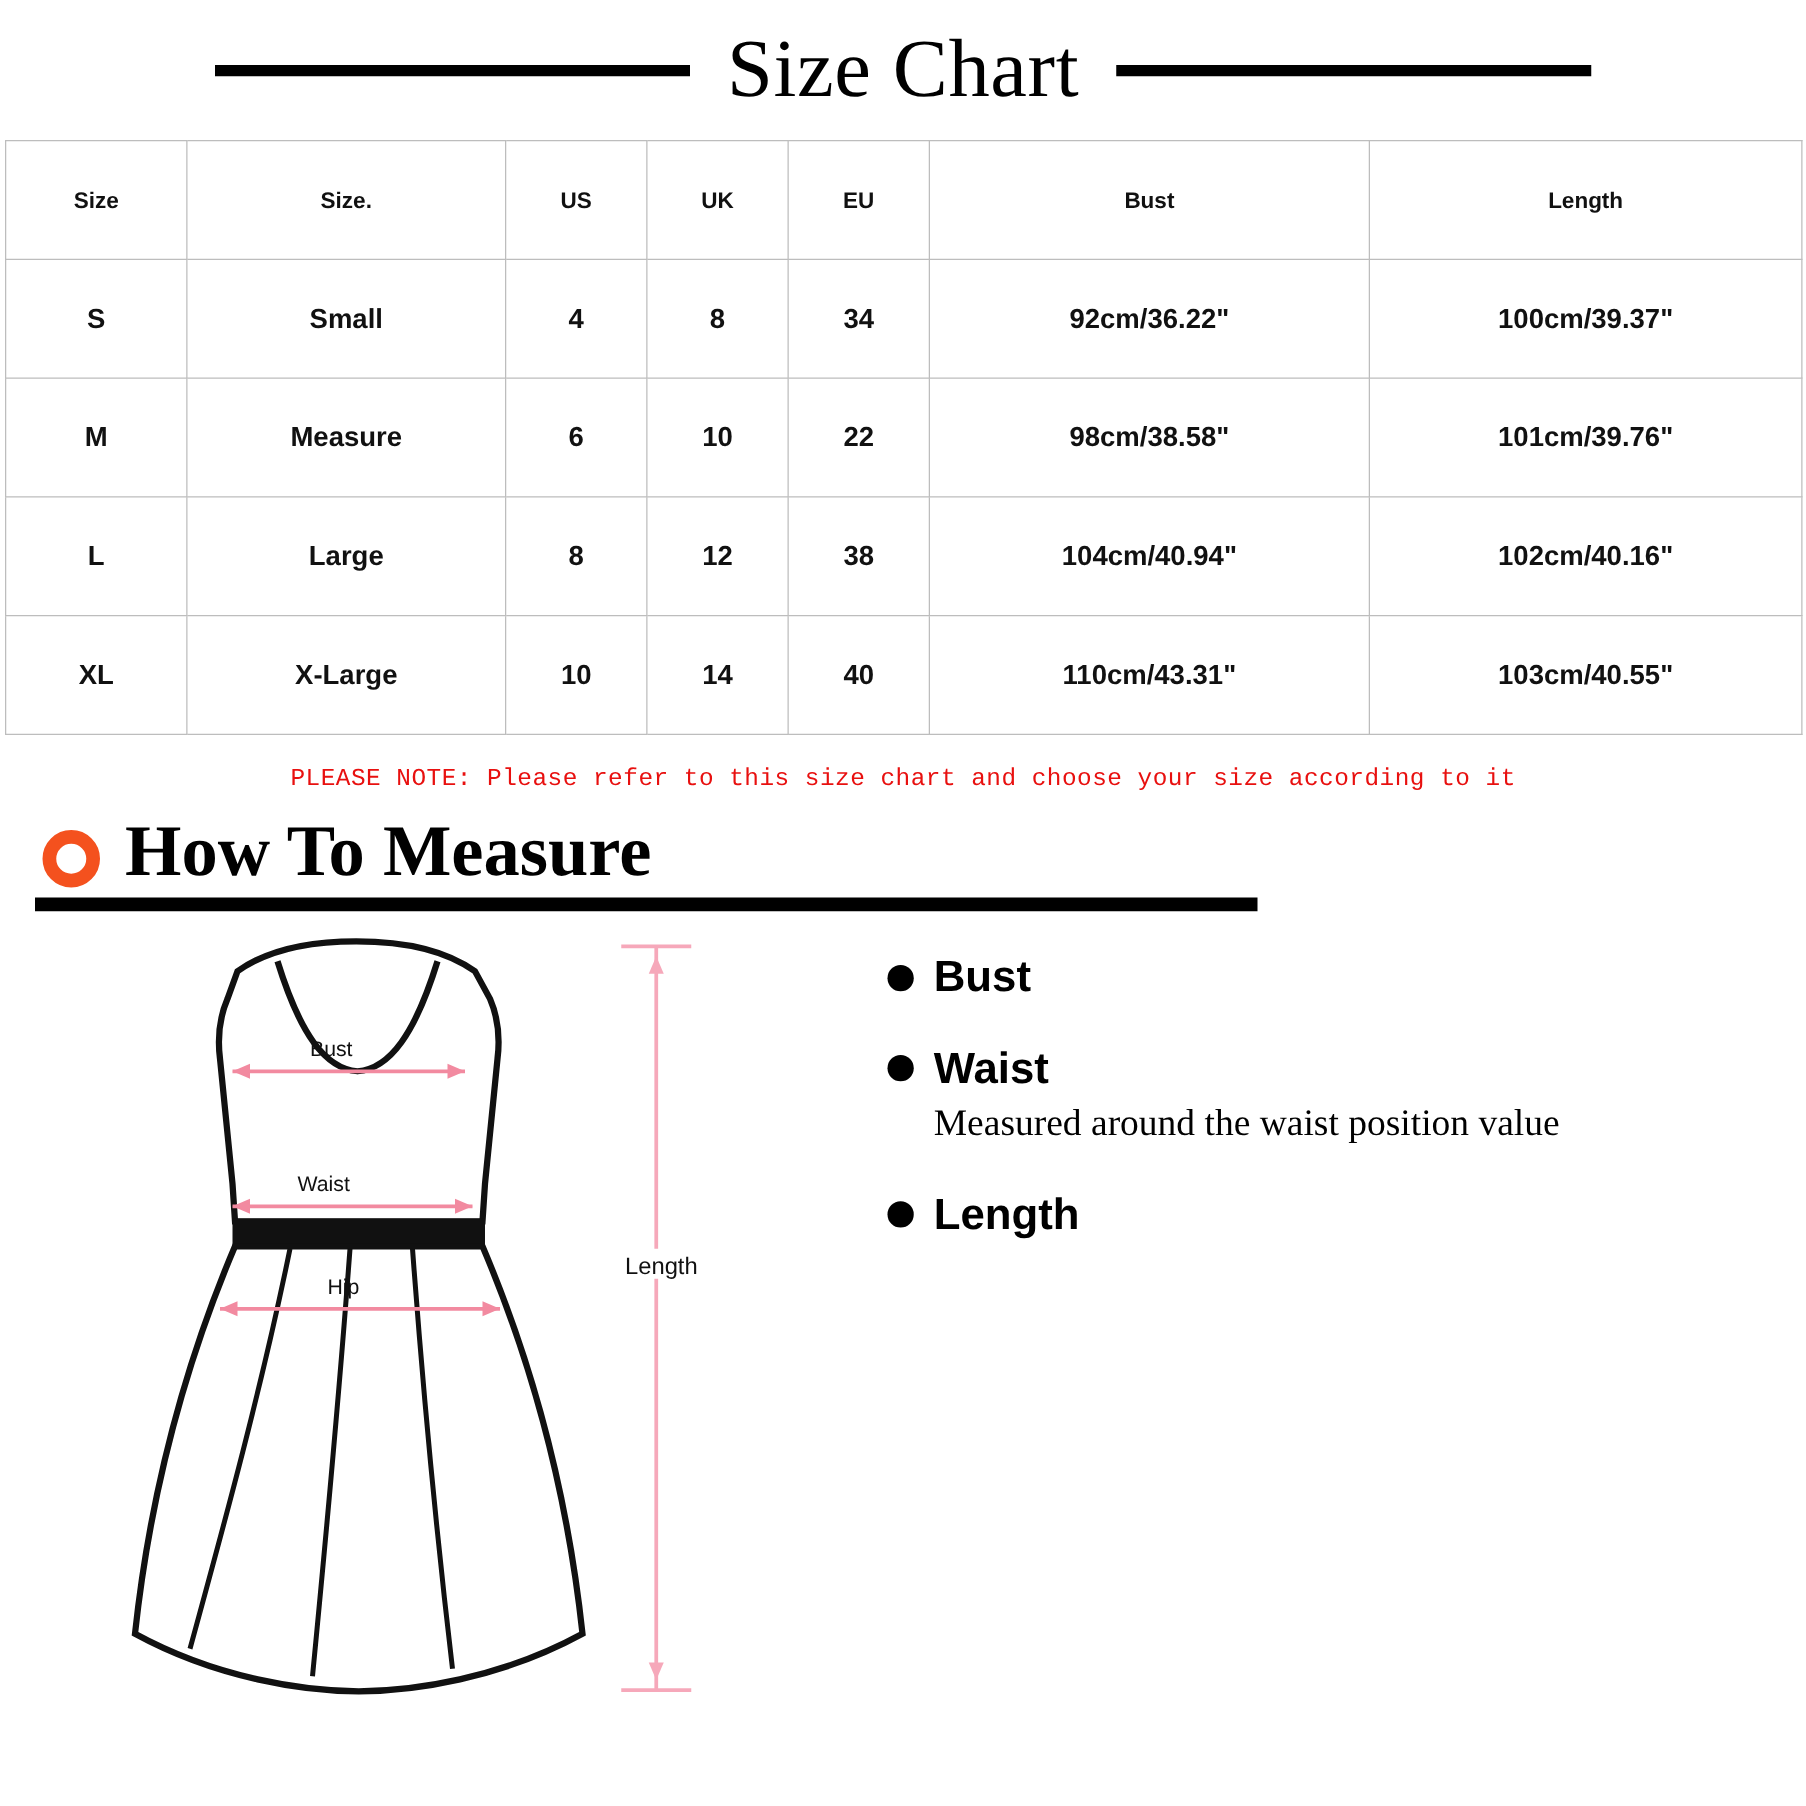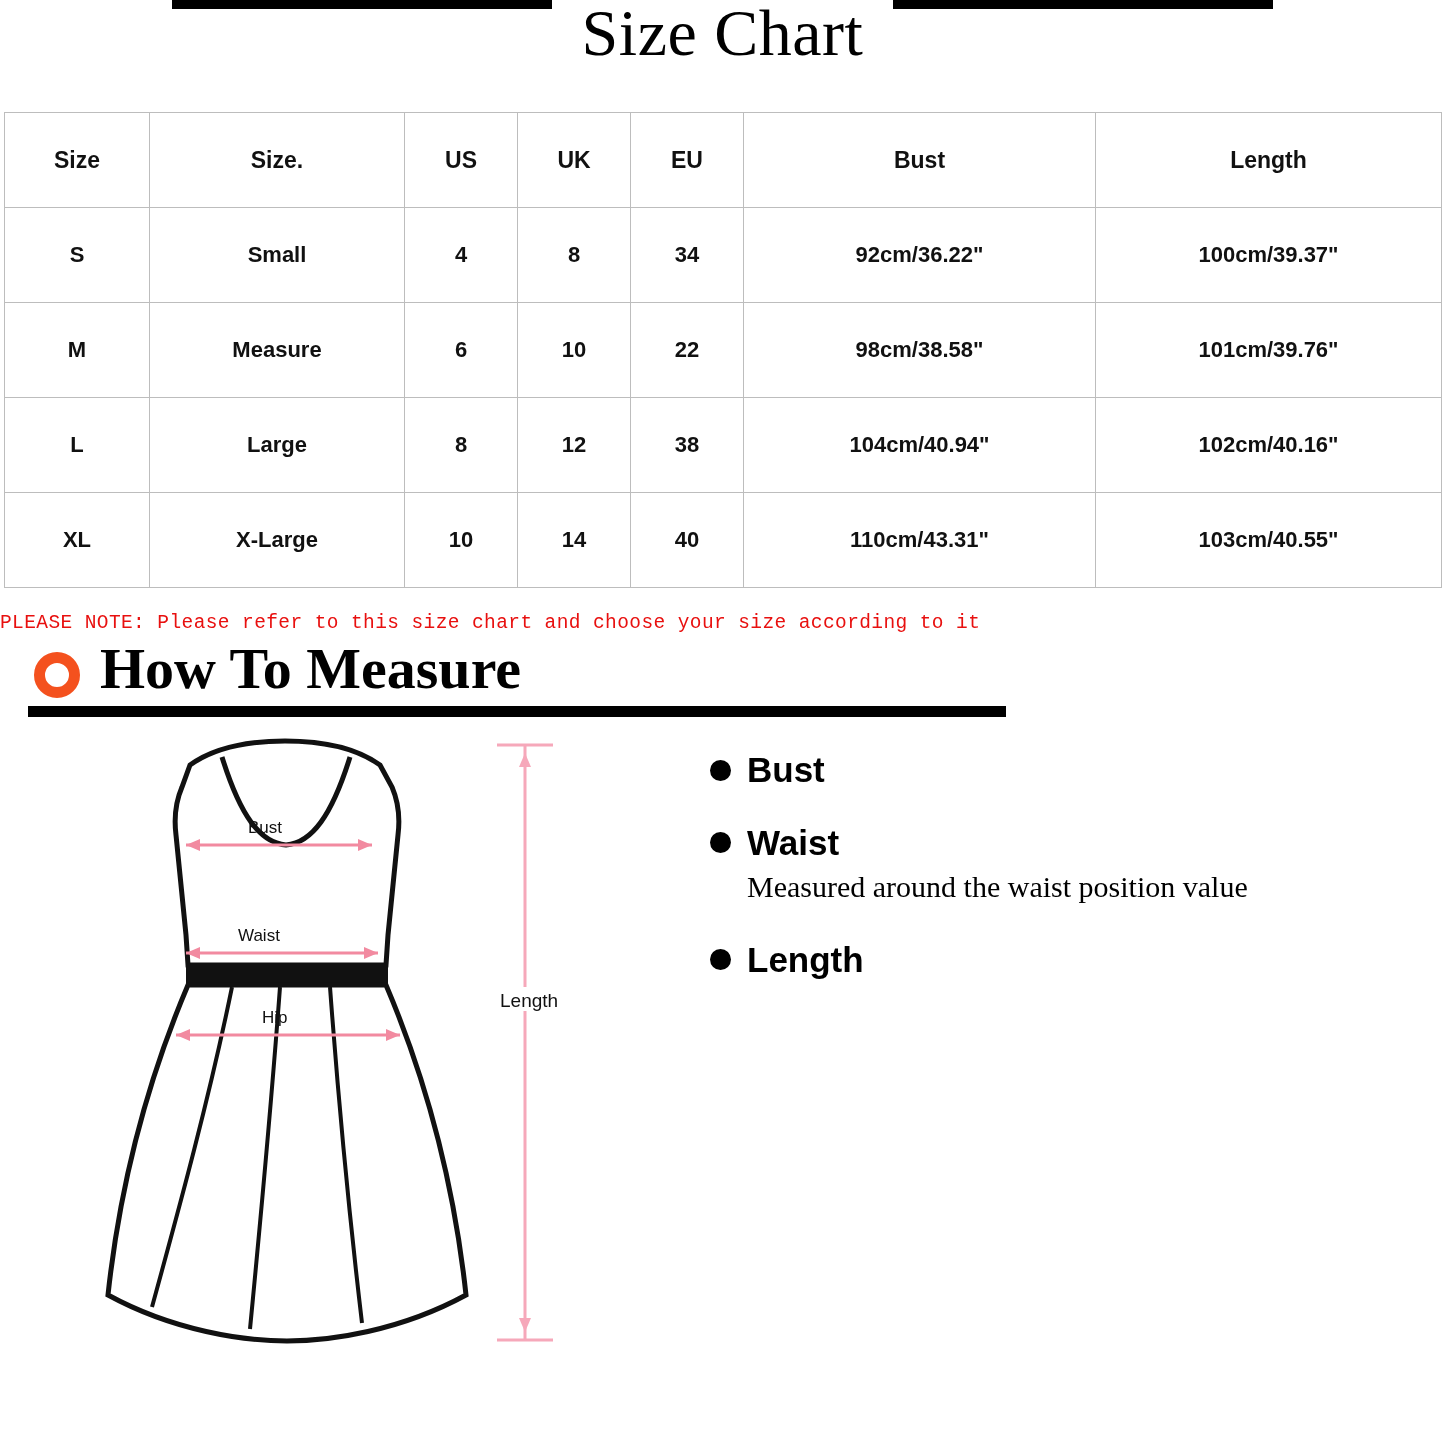--- a/index.html
+++ b/index.html
@@ -12,20 +12,21 @@
     height: 1445px;
     font-family: "Liberation Sans", sans-serif;
     color: #000;
     overflow: hidden;
     position: relative;
   }
 
   
   .title-row {
     display: flex;
+    align-items: center;
     justify-content: center;
     height: 112px;
     padding: 0 70px;
     box-sizing: border-box;
   }
   .title-rule {
     flex: 1 1 auto;
     height: 9px;
     background: #000;
   }
@@ -55,42 +56,42 @@
     border: 1px solid #bdbdbd;
     height: 94px;
     text-align: center;
     vertical-align: middle;
     font-size: 22px;
     font-weight: bold;
     color: #111;
     padding: 0;
   }
   table.size-table thead th {
-    font-size: 23px;
+    font-size: 18px;
   }
   
   col.c-size   { width: 145px; }
   col.c-sizen  { width: 255px; }
   col.c-us     { width: 113px; }
   col.c-uk     { width: 113px; }
   col.c-eu     { width: 113px; }
   col.c-bust   { width: 352px; }
   col.c-length { width: 346px; }
 
   .size-cell-plain { font-weight: bold; font-size: 23px; }
 
   
   .note {
     color: #e8100f;
     font-family: "Liberation Mono", monospace;
     font-size: 19.5px;
-    text-align: left;
+    text-align: center;
     letter-spacing: 0.4px;
     margin-top: 24px;
-    margin-bottom: 6px;
+    margin-bottom: 18px;
   }
 
   
   .htm-head {
     display: flex;
     align-items: flex-end;
     padding-left: 34px;
     margin-top: 6px;
   }
   .htm-bullet {

